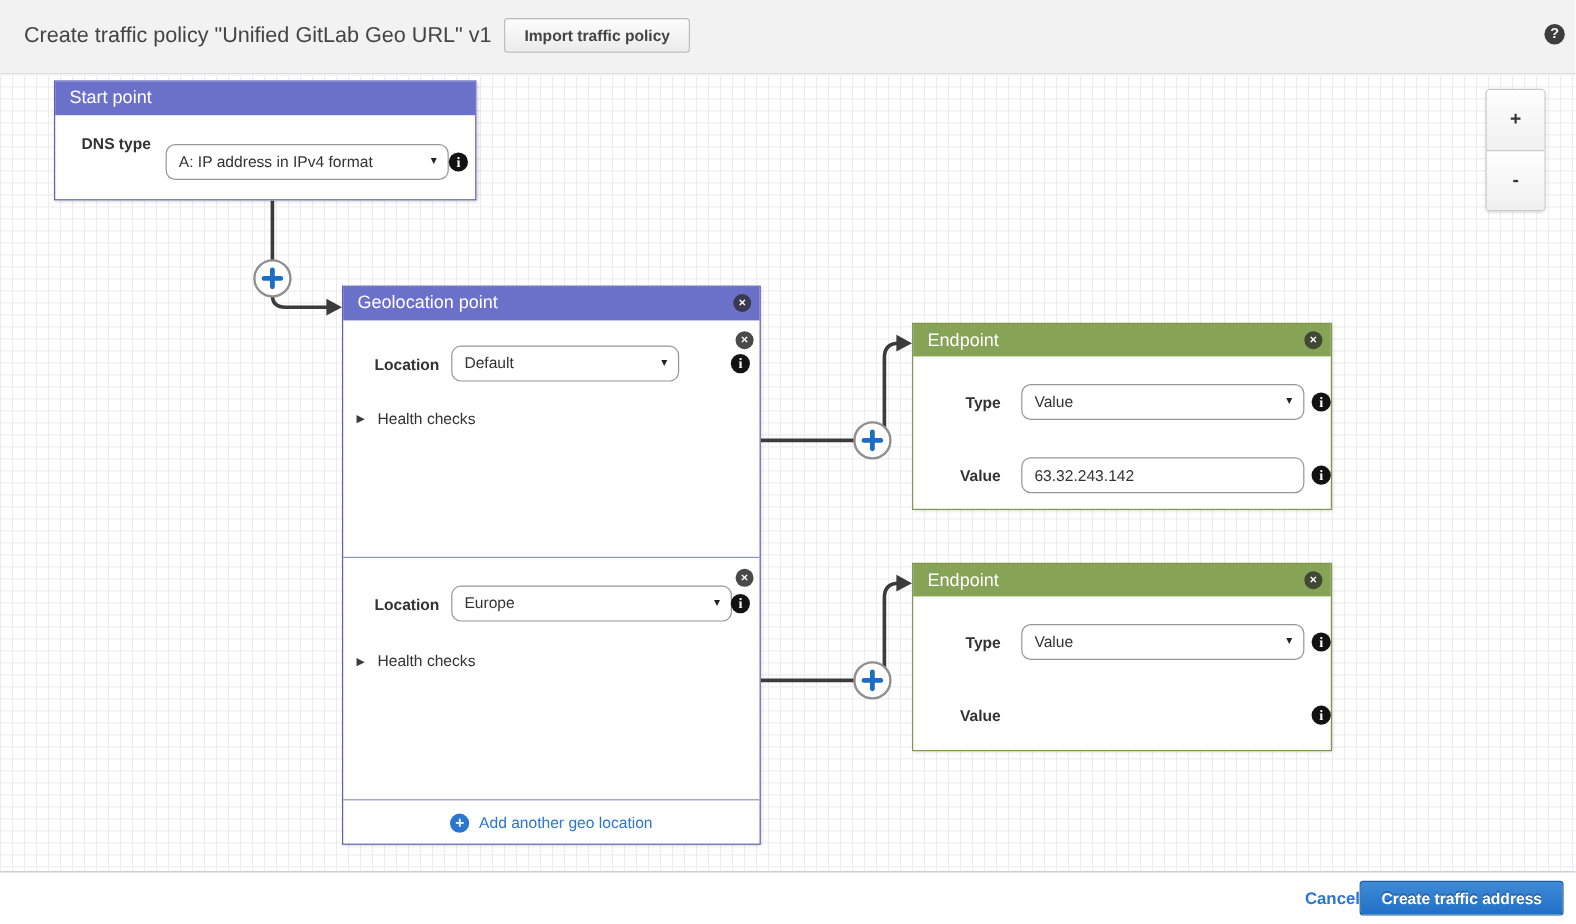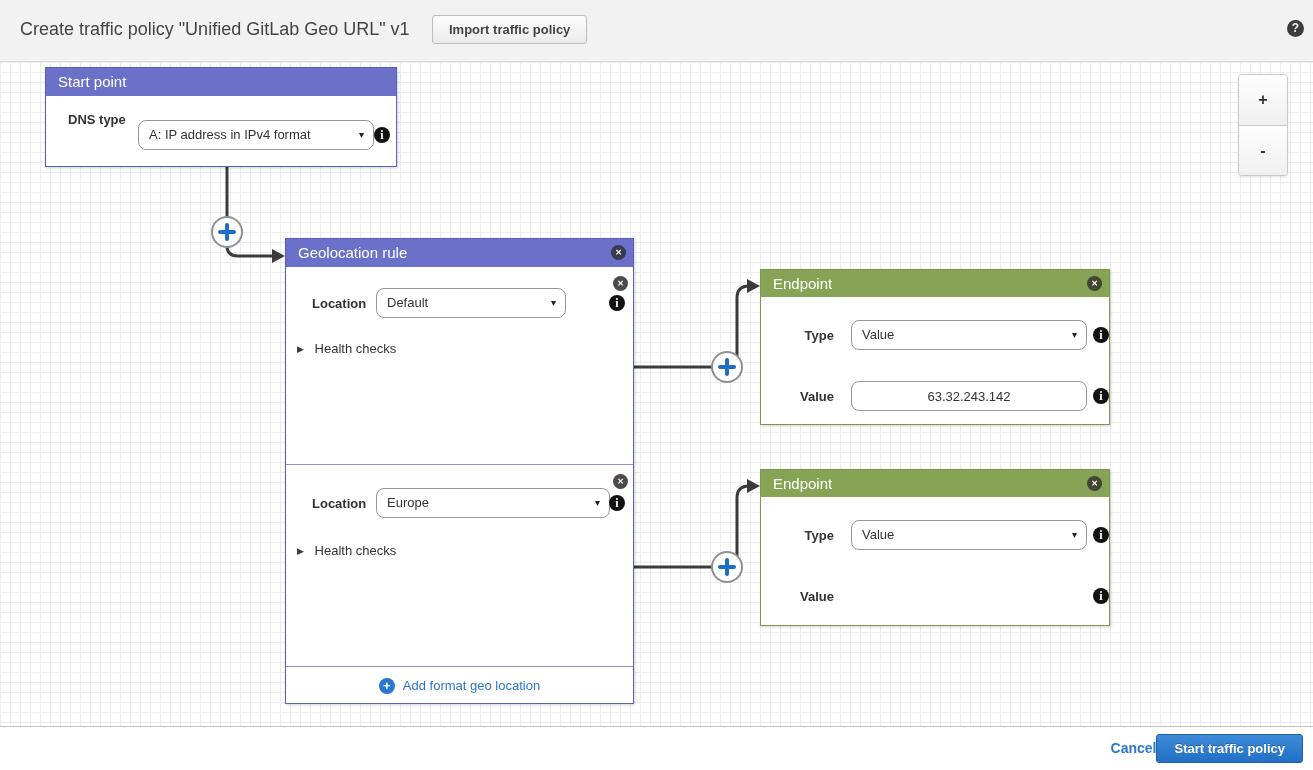--- a/index.html
+++ b/index.html
@@ -1,21 +1,21 @@
 <!DOCTYPE html>
 <html><head>
 <meta charset="utf-8">
 <style>
   * { margin:0; padding:0; box-sizing:border-box; }
   html,body { width:1313px; height:770px; font-family:"Liberation Sans", sans-serif; background:#fff; overflow:hidden; }
 
   
   .topbar { position:relative; height:62px; background:#f2f2f2; border-bottom:1px solid #d8d8d8; }
   .page-title { position:absolute; left:20px; top:19px; font-size:18px; color:#444; }
-  .import-btn { position:absolute; left:432px; top:15px; height:29px; padding:0 16px;
+  .import-btn { position:absolute; left:420px; top:15px; height:29px; padding:0 16px;
     font-family:"Liberation Sans",sans-serif; font-size:13px; font-weight:bold; color:#444;
     background:linear-gradient(#fdfdfd,#ebebeb); border:1px solid #bdbdbd; border-radius:3px; cursor:pointer; }
   .help-icon { position:absolute; right:9px; top:20px; width:17px; height:17px; border-radius:50%;
     background:#3d3d3d; color:#f2f2f2; font-size:12px; font-weight:bold; text-align:center; line-height:17px; cursor:pointer; }
 
   
   .canvas { position:relative; height:665px; background-color:#fff;
     background-image:linear-gradient(#ebebf1 1px, transparent 1px),
                      linear-gradient(90deg, #ebebf1 1px, transparent 1px);
     background-size:10px 10px; border-bottom:1px solid #c3c3c3; overflow:hidden; }
@@ -122,21 +122,21 @@
     <span class="fld-label" style="left:22px; top:44px;">DNS type</span>
     <div class="select" style="left:92px; top:52px; width:236px;">
       <span>A: IP address in IPv4 format</span>
       <span class="caret">▾</span>
     </div>
     <span class="info-icon" style="left:328px; top:59px;">i</span>
   </div>
 
   <div class="node purple geo">
     <div class="node-hdr">
-      <span>Geolocation rule</span>
+      <span>Geolocation point</span>
       <span class="close-icon hdr-close">✕</span>
     </div>
 
     <div class="geo-section geo-s1">
       <span class="close-icon" style="right:5px; top:9px;">✕</span>
       <span class="fld-label" style="left:26px; top:29px;">Location</span>
       <div class="select" style="left:90px; top:21px; width:190px;">
         <span>Default</span>
         <span class="caret">▾</span>
       </div>
@@ -157,38 +157,38 @@
       <span class="info-icon" style="right:8px; top:30px;">i</span>
       <div class="health" style="top:78px;">
         <span class="tri">▶</span>
         <span>Health checks</span>
       </div>
     </div>
 
     <div class="geo-footer">
       <a class="addgeo">
         <span class="plus-badge">+</span>
-        <span>Add format geo location</span>
+        <span>Add another geo location</span>
       </a>
     </div>
   </div>
 
   <div class="node green ep ep1">
     <div class="node-hdr">
       <span>Endpoint</span>
       <span class="close-icon hdr-close">✕</span>
     </div>
     <span class="fld-label r-label" style="left:18px; top:58px;">Type</span>
     <div class="select" style="left:90px; top:50px; width:236px;">
       <span>Value</span>
       <span class="caret">▾</span>
     </div>
     <span class="info-icon" style="left:332px; top:57px;">i</span>
     <span class="fld-label r-label" style="left:18px; top:119px;">Value</span>
-    <input class="txtinput" style="left: 90px; top: 111px; width: 236px; text-align: center;" value="63.32.243.142">
+    <input class="txtinput" style="left: 90px; top: 111px; width: 236px;" value="63.32.243.142">
     <span class="info-icon" style="left:332px; top:118px;">i</span>
   </div>
 
   <div class="node green ep ep2">
     <div class="node-hdr">
       <span>Endpoint</span>
       <span class="close-icon hdr-close">✕</span>
     </div>
     <span class="fld-label r-label" style="left:18px; top:58px;">Type</span>
     <div class="select" style="left:90px; top:50px; width:236px;">
@@ -201,14 +201,14 @@
   </div>
 
   <div class="zoomctl">
     <button>+</button>
     <button>-</button>
   </div>
 </div>
 
 <div class="footer">
   <a class="cancel-link">Cancel</a>
-  <button class="create-btn">Start traffic policy</button>
+  <button class="create-btn">Create traffic address</button>
 </div>
 
 </body></html>

